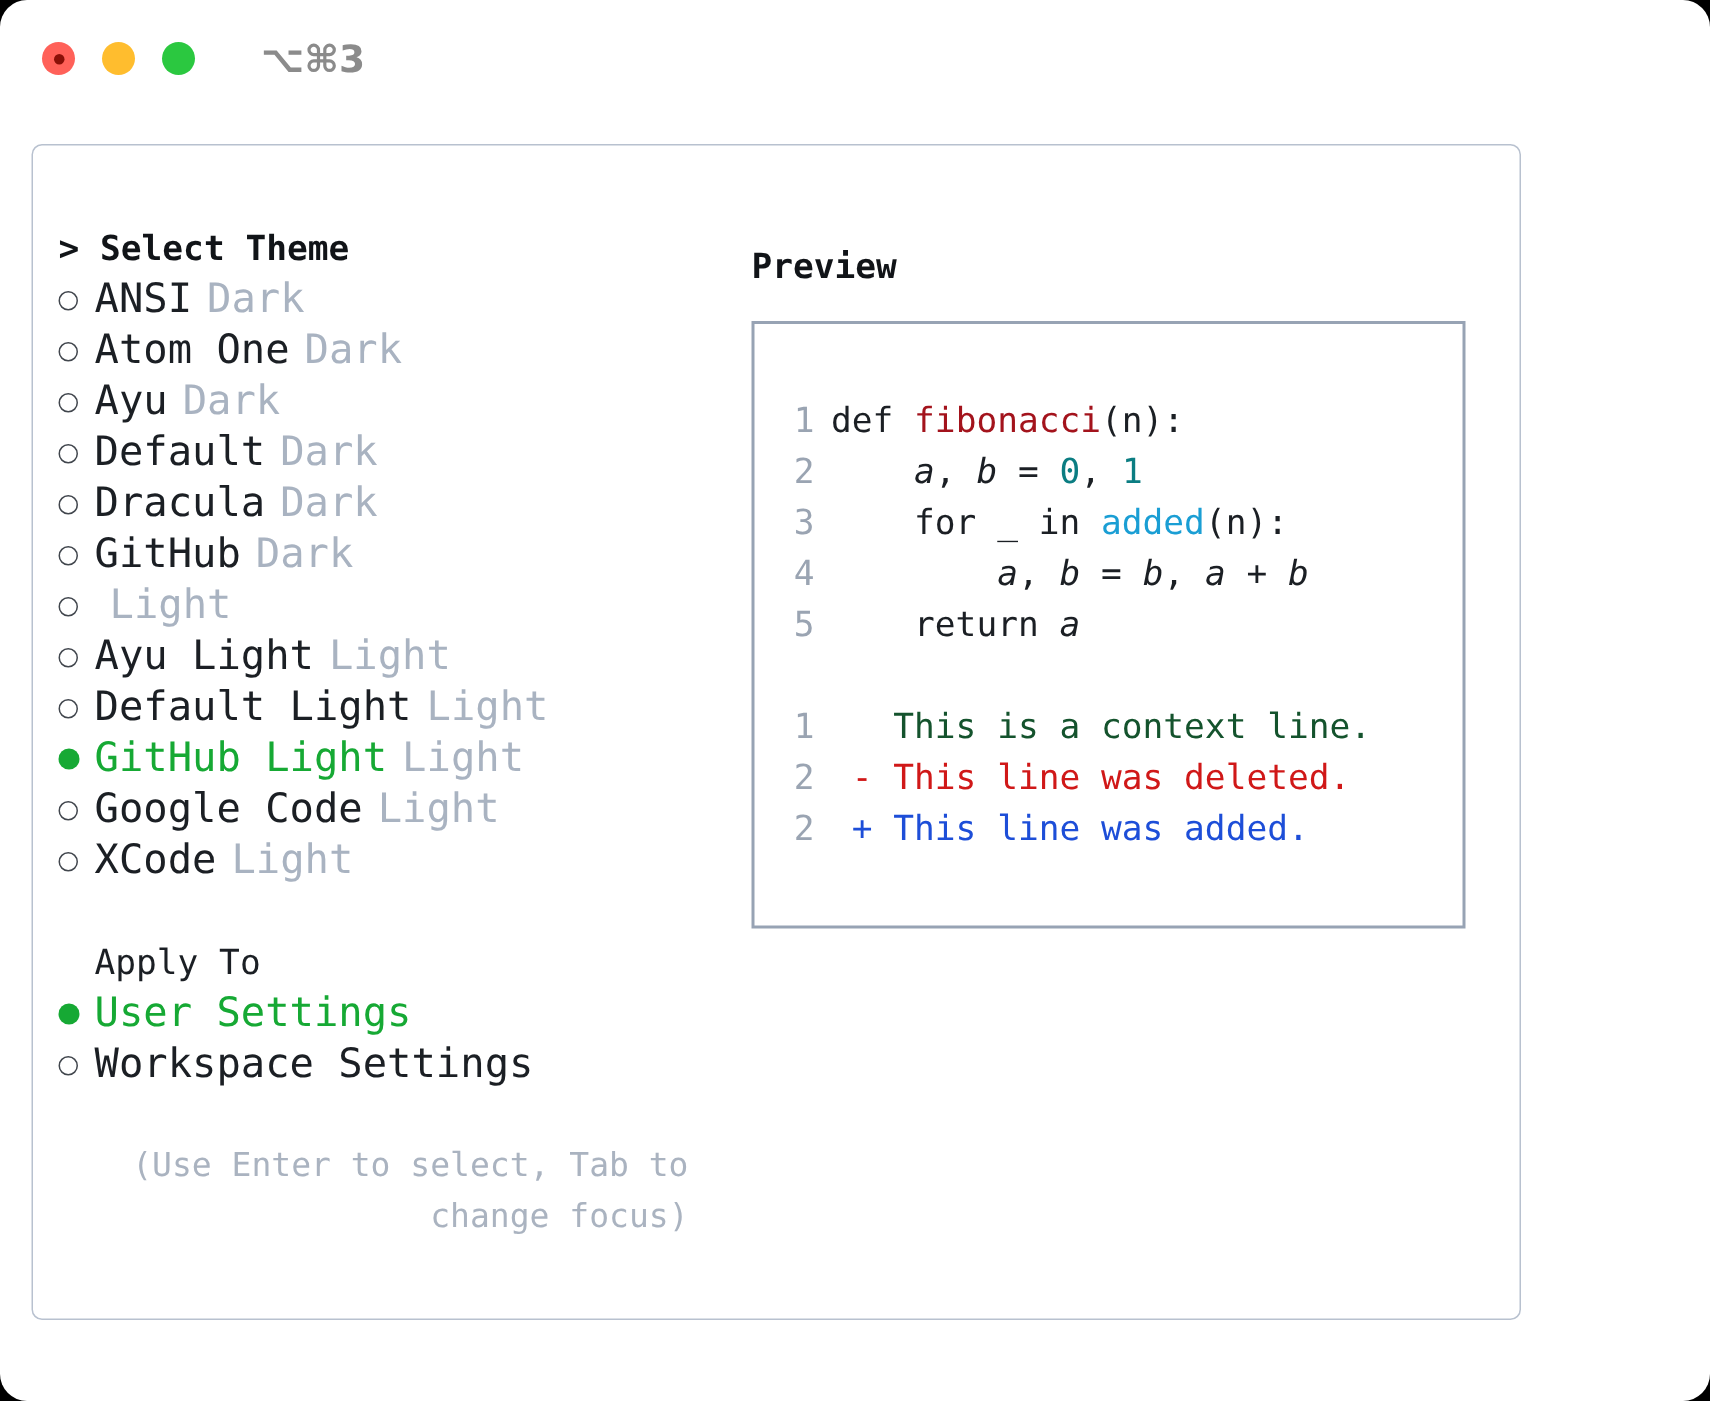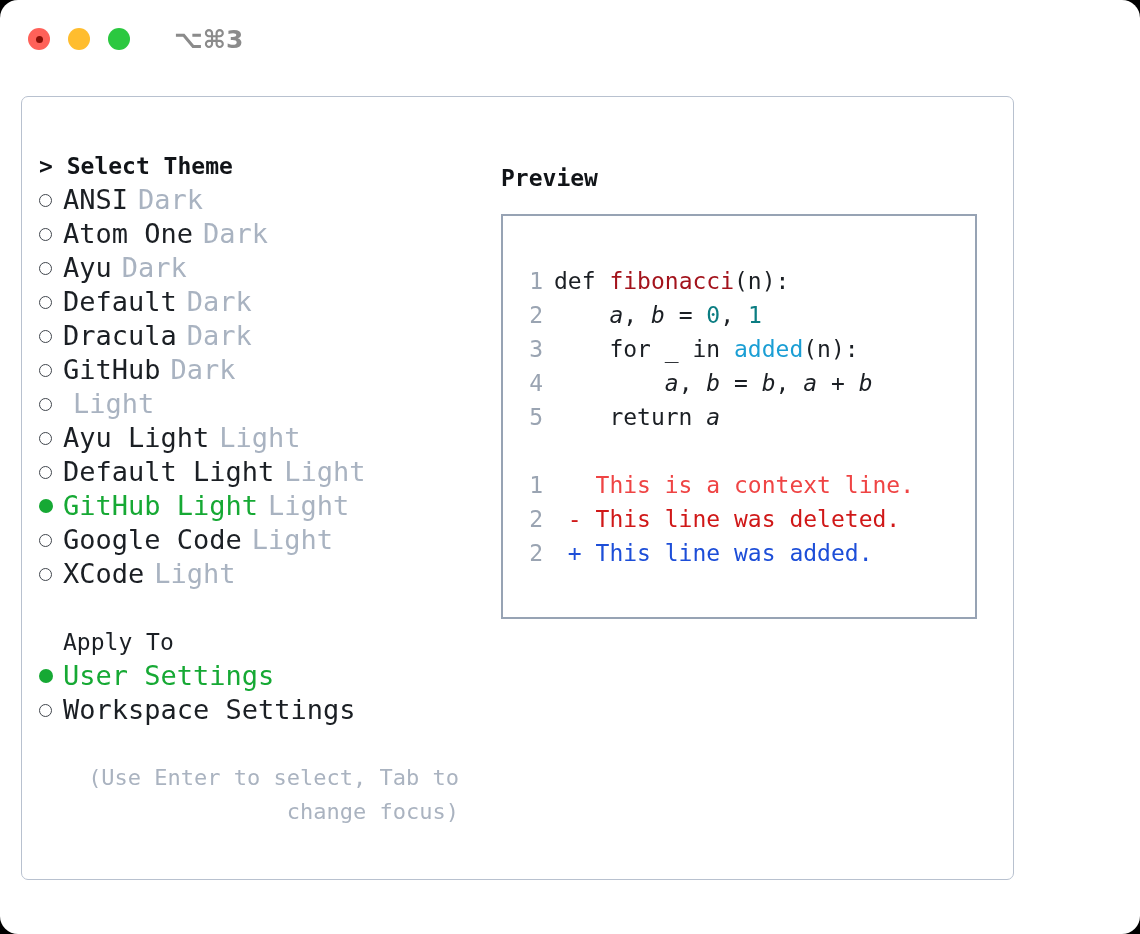--- a/index.html
+++ b/index.html
@@ -205,21 +205,21 @@
   .code-text { color: #1b1f24; }
   .tok-kw   { color: #1b1f24; }
   .tok-fn   { color: #a3131c; }
   .tok-num  { color: #0b7d82; }
   .tok-call { color: #1a9ed4; }
   .tok-var  { color: #1b1f24; font-style: italic; }
   .tok-punc { color: #1b1f24; }
 
   .blank-line { height: 34px; }
 
-  .diff-ctx { color: #ef4444; }
+  .diff-ctx { color: #14532d; }
   .diff-del { color: #d01818; }
   .diff-add { color: #1d4ed8; }
 </style>
 </head>
 <body>
 
 <div class="window">
 
   <div class="titlebar">
     <div class="dot red"></div>

